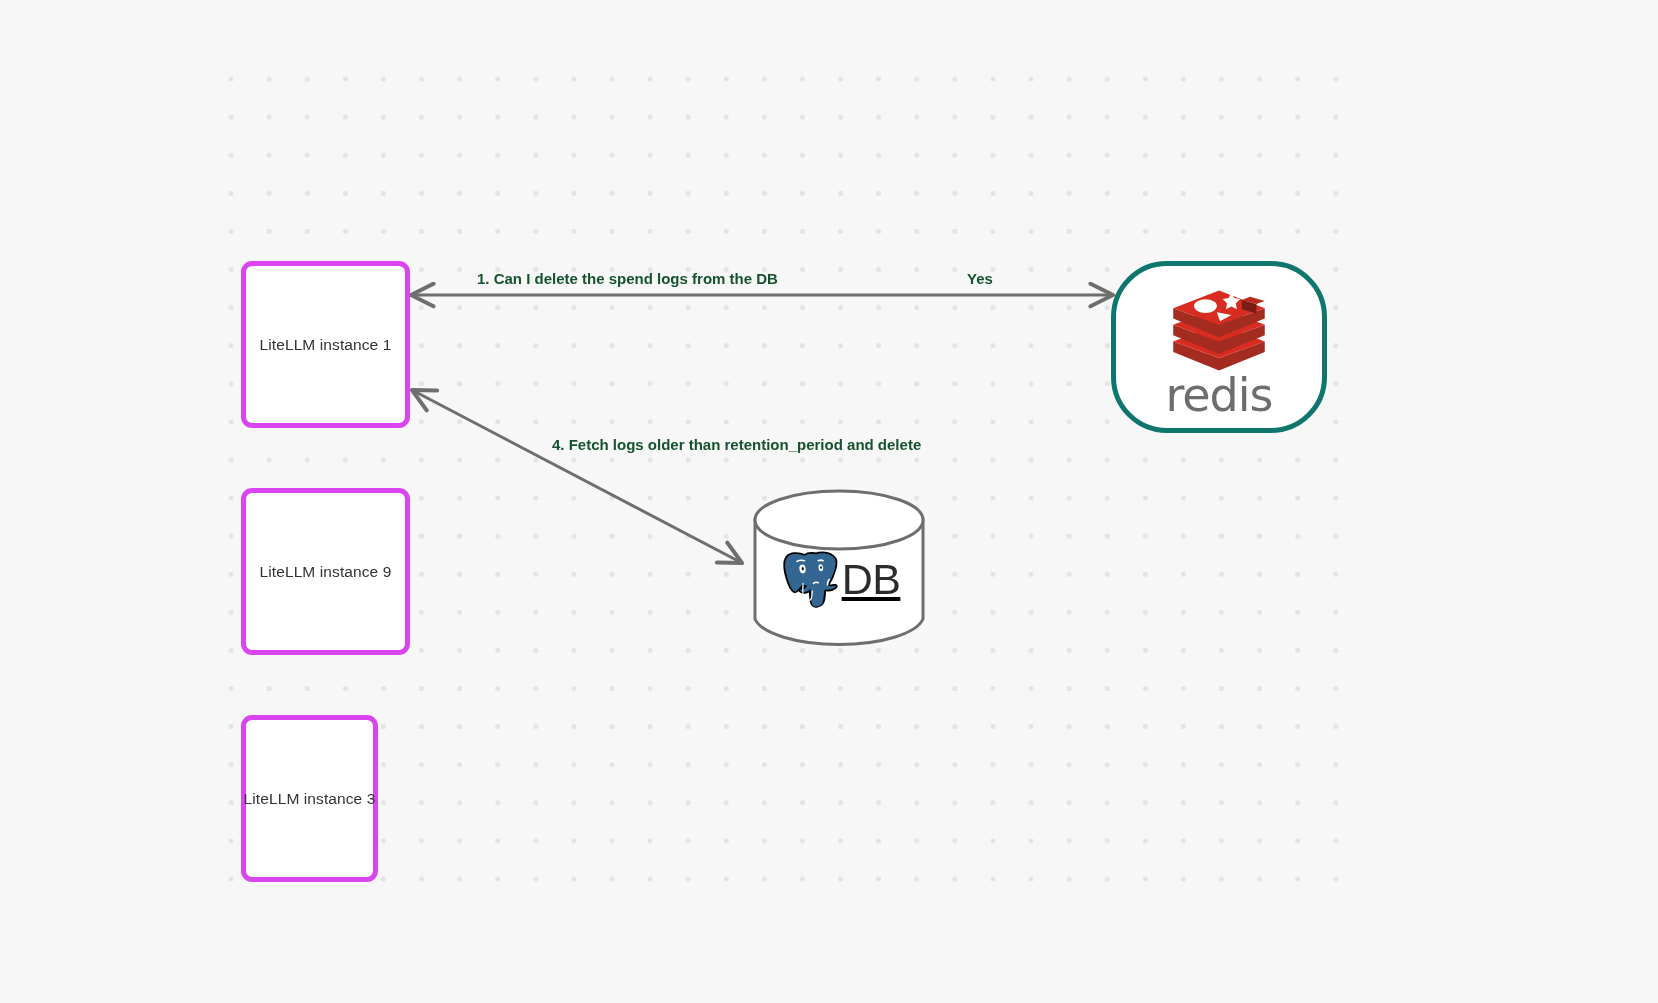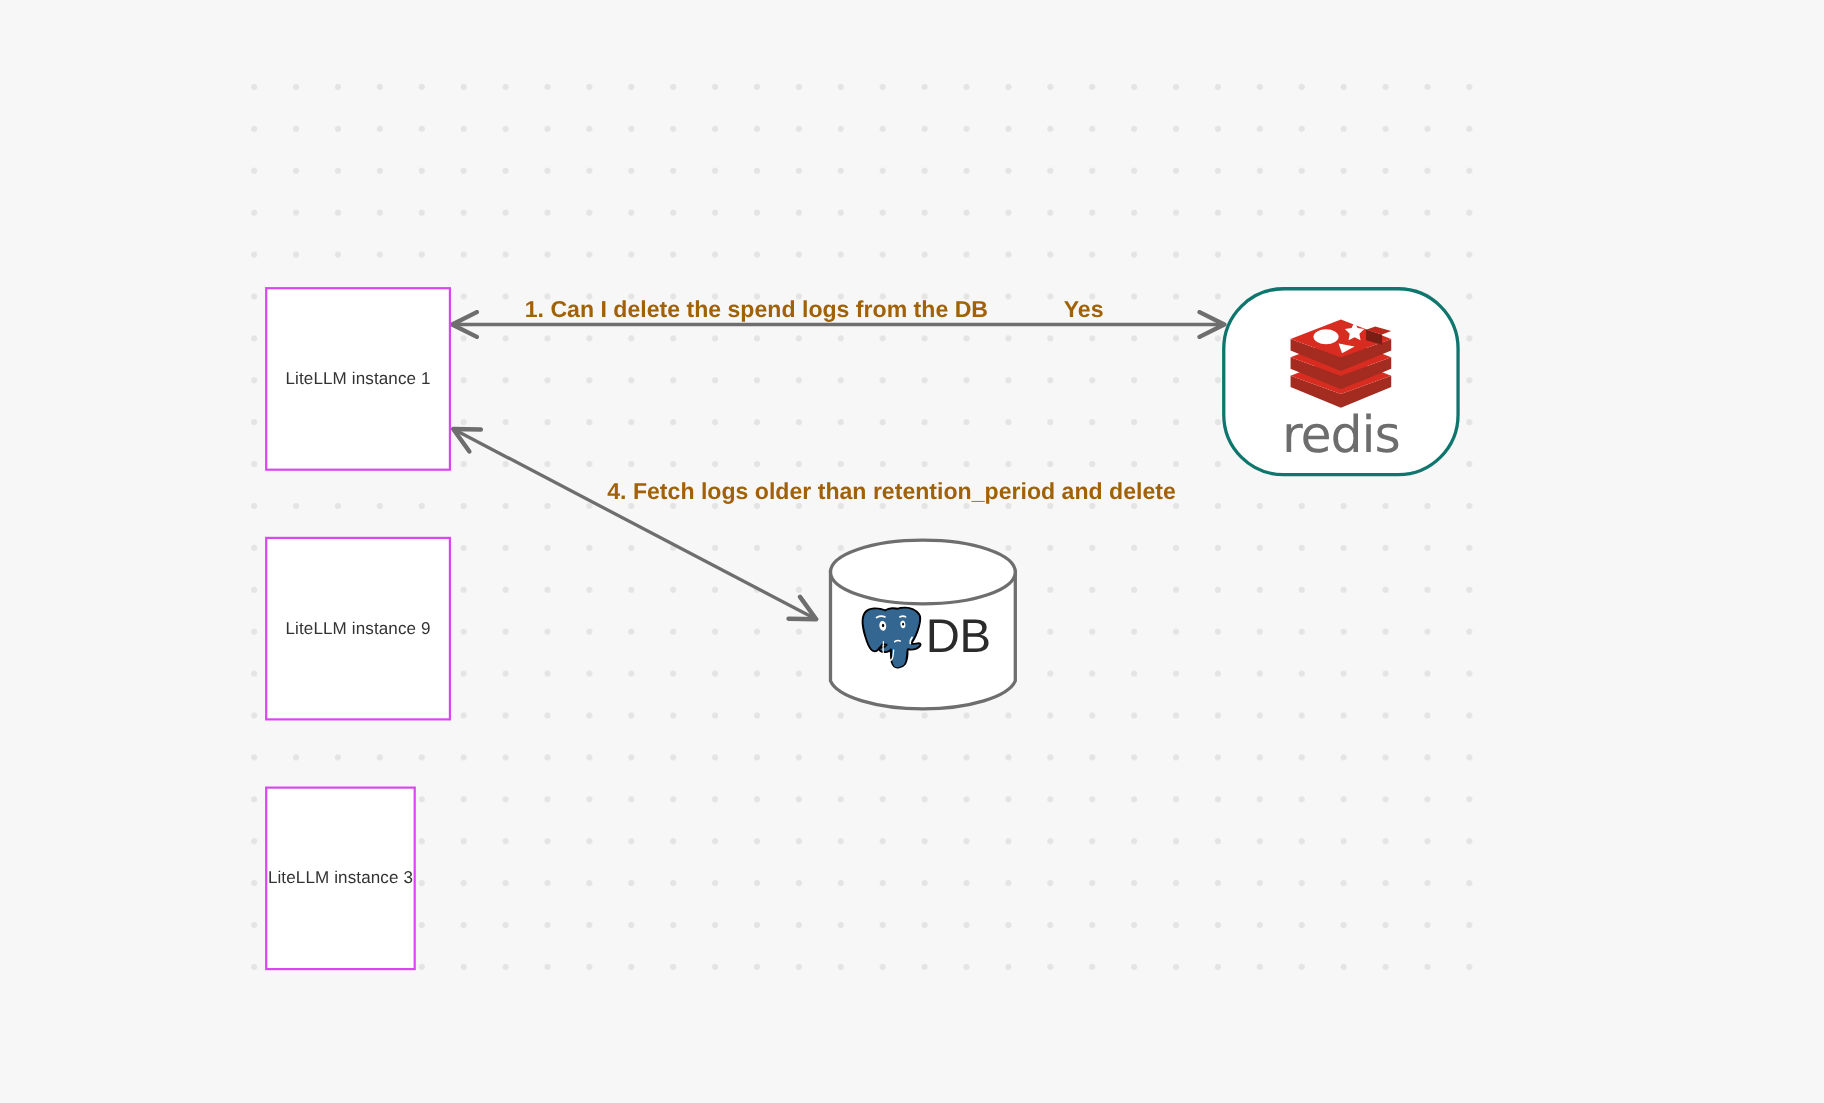--- a/index.html
+++ b/index.html
@@ -31,22 +31,22 @@
   svg#diagram {
     position: absolute;
     left: 0; top: 0;
     width: 1658px;
     height: 1003px;
   }
   
   .node-box {
     position: absolute;
     background: #ffffff;
-    border: 2px solid #d946ef;
-    border-radius: 0;
+    border: 5px solid #d946ef;
+    border-radius: 11px;
     display: flex;
     align-items: center;
     justify-content: center;
   }
   .node-label {
     font-size: 15.5px;
     color: #333333;
     font-family: "Liberation Sans", "DejaVu Sans", sans-serif;
     letter-spacing: 0.1px;
     white-space: nowrap;
@@ -54,21 +54,21 @@
   #node-litellm-1 { left: 241px; top: 261px; width: 169px; height: 167px; }
   #node-litellm-2 { left: 241px; top: 488px; width: 169px; height: 167px; }
   #node-litellm-3 { left: 241px; top: 715px; width: 137px; height: 167px; }
 
   
   #node-redis {
     position: absolute;
     left: 1111px; top: 261px;
     width: 216px; height: 172px;
     background: #ffffff;
-    border: 3px solid #0f766e;
+    border: 5px solid #0f766e;
     border-radius: 56px;
     display: flex;
     flex-direction: column;
     align-items: center;
     justify-content: center;
   }
   .redis-logo-wrap {
     width: 112px; height: 100px;
     display: flex; align-items: center; justify-content: center;
     margin-top: 2px;
@@ -90,35 +90,36 @@
     width: 170px; height: 158px;
   }
   .db-logo-layer {
     position: absolute;
     left: 0; top: 0; width: 170px; height: 158px;
     display: flex;
     align-items: center;
     justify-content: center;
     gap: 2px;
     padding-top: 18px;
+    text-decoration: underline;
   }
   .db-text {
     font-size: 43px;
     font-weight: 400;
     color: #2b2b2b;
     font-family: "Liberation Sans", "DejaVu Sans", sans-serif;
     letter-spacing: -0.5px;
   }
 
   
   .edge-label {
     position: absolute;
-    font-size: 21px;
+    font-size: 15px;
     font-weight: bold;
-    color: #a16207;
+    color: #14532d;
     white-space: nowrap;
     font-family: "Liberation Sans", "DejaVu Sans", sans-serif;
   }
   #edge-label-1 { left: 477px; top: 270px; }
   #edge-label-1-answer { left: 967px; top: 270px; }
   #edge-label-2 { left: 552px; top: 436px; }
 </style>
 </head>
 <body>
 

